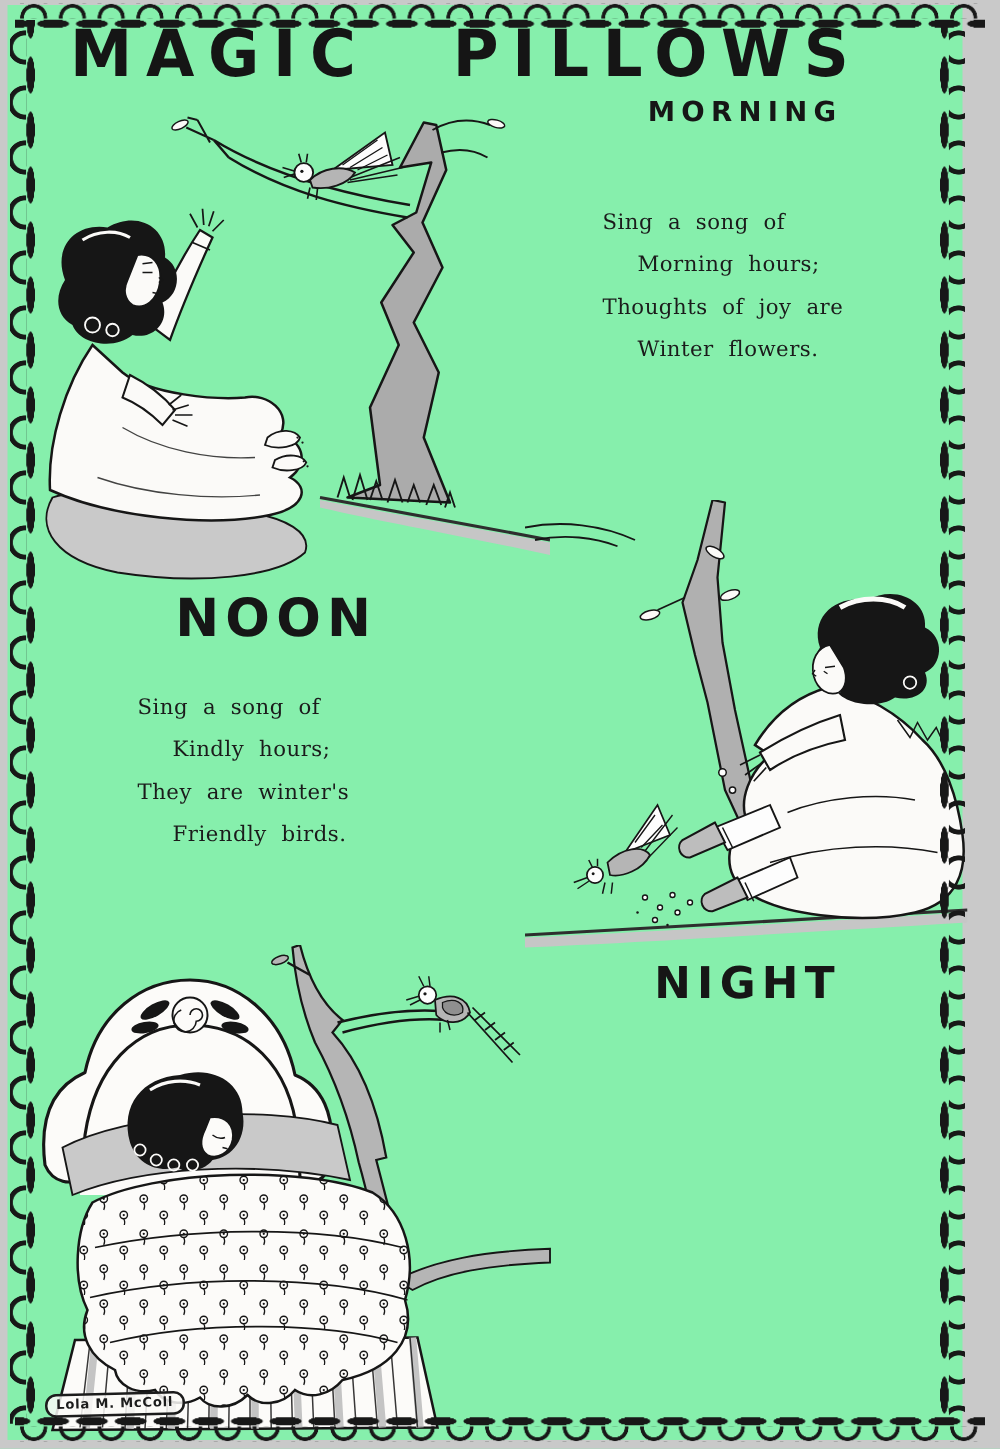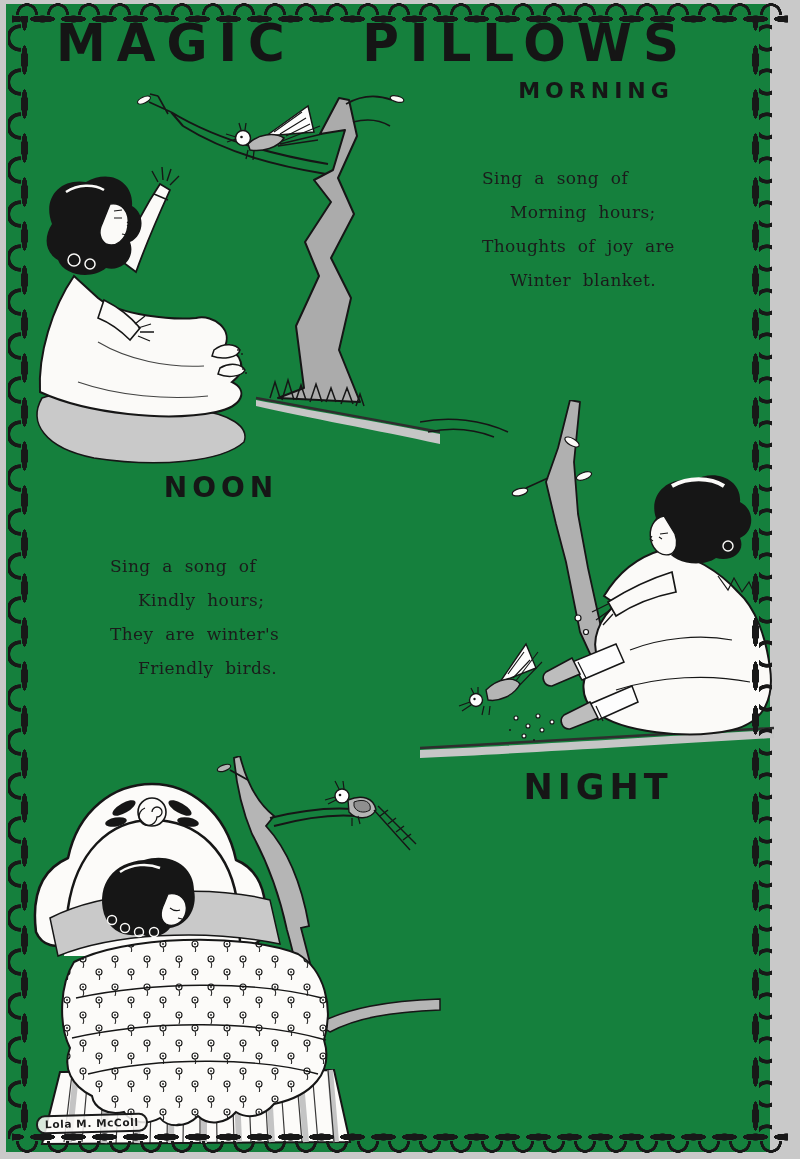--- a/index.html
+++ b/index.html
@@ -3,21 +3,21 @@
 <meta charset="utf-8">
 <style>
   html,body{margin:0;padding:0;}
   body{
     width:800px;height:1159px;position:relative;overflow:hidden;
     background:#c9c9c9;
     font-family:"DejaVu Serif", serif;
   }
   .paper{
     position:absolute;left:6px;top:4px;width:764px;height:1148px;
-    background:#15803d;
+    background:#86efac;
   }
   
   .b-edge{position:absolute;pointer-events:none;}
   .b-top{
     left:12px;right:12px;top:3px;height:20px;
     background:
       radial-gradient(circle 11px at 15px 11px, transparent 7.6px, #181818 8px 10.6px, transparent 11px) repeat-x 0 0 / 31px 12px,
       radial-gradient(ellipse 13px 3.6px at 50% 50%, #181818 96%, transparent 100%) repeat-x 15px 12px / 31px 8px;
   }
   .b-bottom{
@@ -47,21 +47,21 @@
     letter-spacing:11px;word-spacing:38px;
     color:#151515;transform:scaleY(1.04);
   }
   .deco-heading{
     position:absolute;margin:0;
     font-family:"DejaVu Sans", sans-serif;
     font-weight:800;color:#161616;text-align:center;
     letter-spacing:5px;line-height:1;
   }
   .h-morning{left:500px;top:76px;width:180px;font-size:22px;}
-  .h-noon{left:95px;top:470px;width:240px;font-size:28px;}
+  .h-noon{left:95px;top:470px;width:240px;font-size:42px;}
   .h-night{left:512px;top:766px;width:160px;font-size:35px;}
   .poem{
     position:absolute;color:#1b1b1b;
     font-size:17px;line-height:34px;
     letter-spacing:.4px;word-spacing:6px;white-space:nowrap;
   }
   .poem > div:nth-child(even){padding-left:28px;}
   .p-morning{left:476px;top:157px;}
   .p-noon{left:104px;top:545px;}
   .p-night{left:470px;top:851px;}
@@ -83,21 +83,21 @@
 
 <div class="paper">
 
   <h1 class="title">MAGIC PILLOWS</h1>
 
   <h2 class="deco-heading h-morning">MORNING</h2>
   <div class="poem p-morning">
     <div>Sing a song of</div>
     <div>Morning hours;</div>
     <div>Thoughts of joy are</div>
-    <div>Winter blanket.</div>
+    <div>Winter flowers.</div>
   </div>
 
   <svg class="illus i-morning" width="432" height="392" viewBox="0 0 432 392">
 
     <path d="M248,308 C300,318 370,330 432,342 L432,352 C368,338 300,326 248,314 Z" fill="#c6c6c6"></path>
     <path d="M248,306 C300,316 370,328 432,340" stroke="#2e2e2e" stroke-width="2.5" fill="none"></path>
 
     <g>
       <path d="M331,6 L312,42 L337,38 L325,78 L306,88 L323,110 L297,150 L311,184 L288,234 L296,296 L270,306 L352,310 L331,258 L343,206 L323,166 L346,122 L330,86 L349,44 L341,8 Z" fill="#ababab" stroke="#161616" stroke-width="2" stroke-linejoin="round"></path>
       <path d="M320,72 C272,64 212,50 163,20 M318,82 C270,74 220,62 175,34 M163,20 L175,34" fill="none" stroke="#161616" stroke-width="2"></path>

